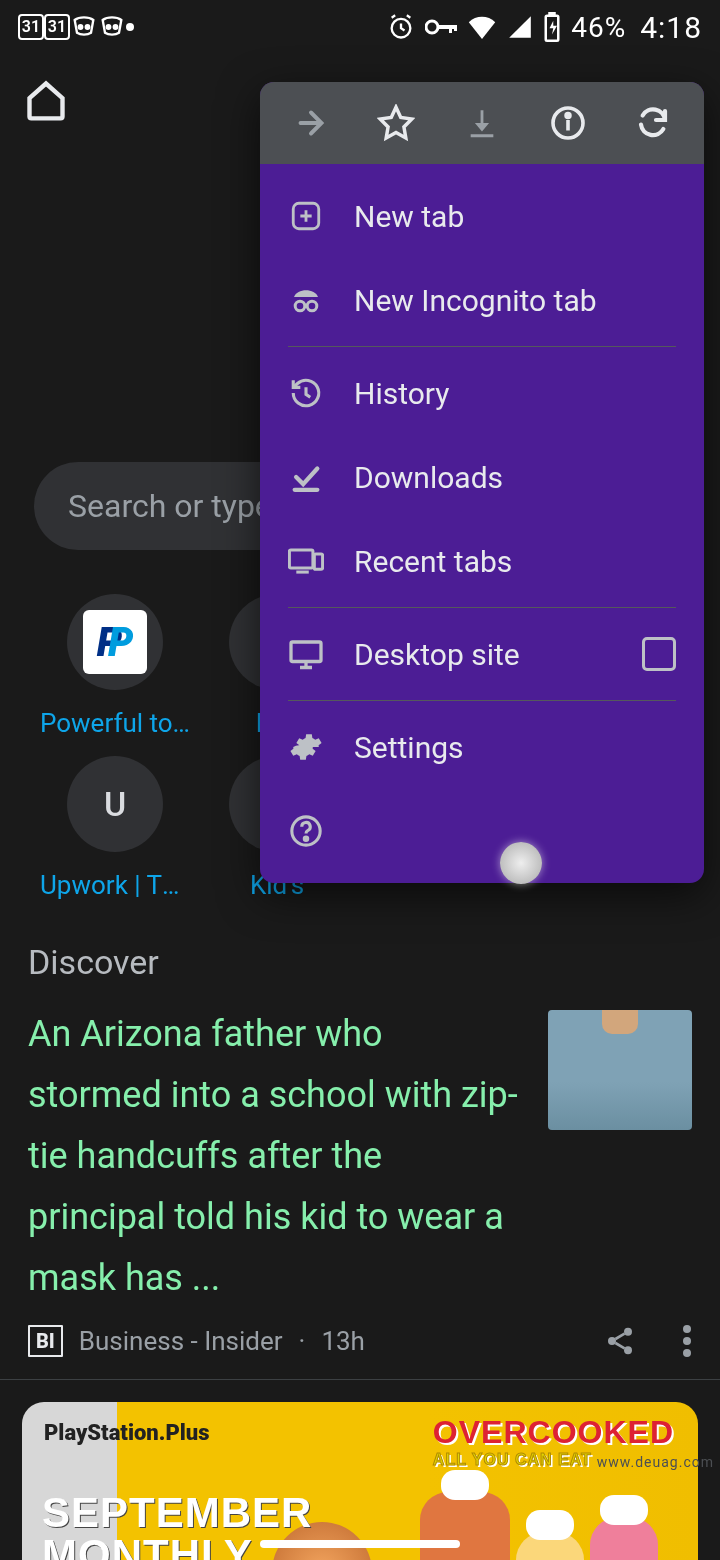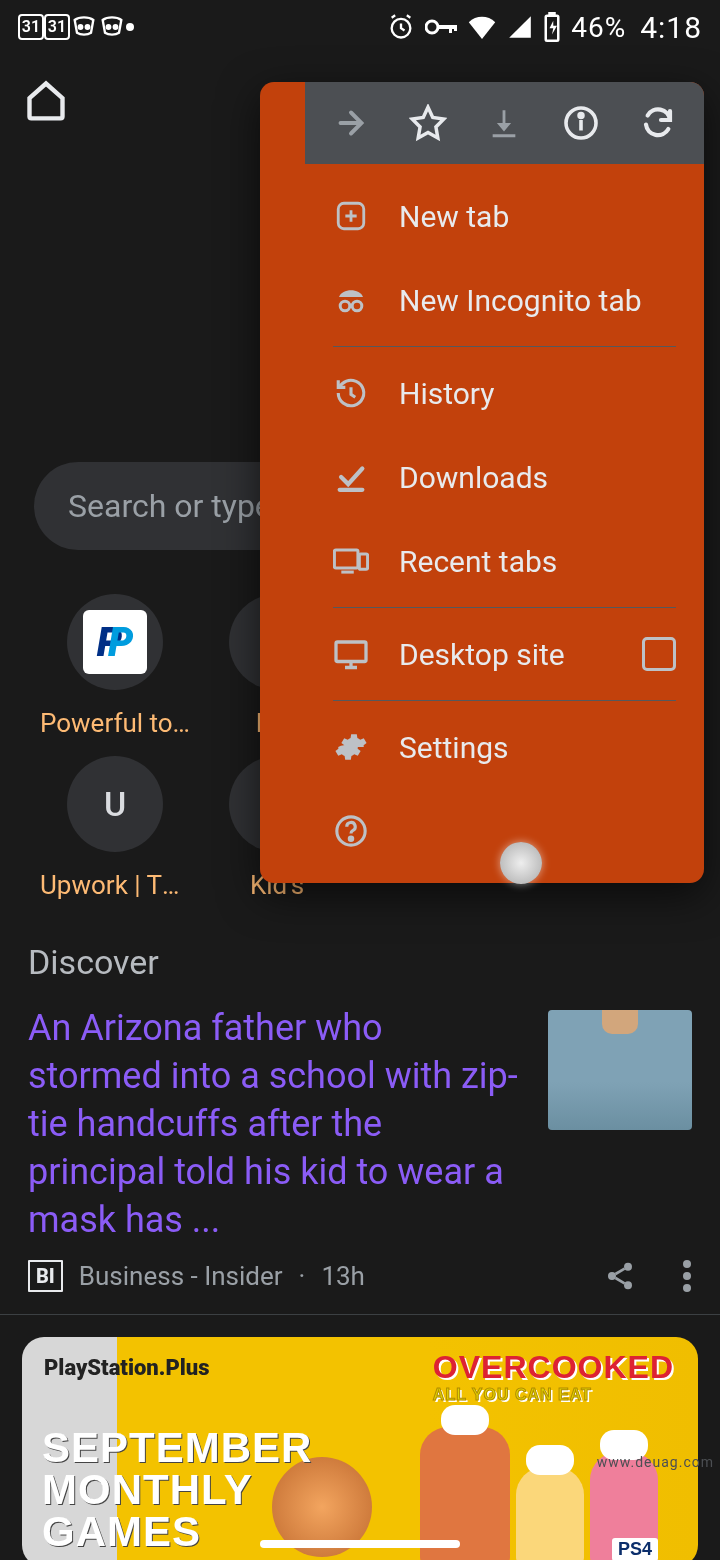--- a/index.html
+++ b/index.html
@@ -55,33 +55,33 @@
   }
   .search-bar span { white-space:nowrap; overflow:hidden; }
 
   
   .tiles { display:flex; padding:44px 34px 0; gap:0; }
   .tile { width:162px; display:flex; flex-direction:column; align-items:center; gap:18px;}
   .tile-circle {
     width:96px; height:96px; border-radius:50%; background:#303134;
     display:flex; align-items:center; justify-content:center;
   }
-  .tile-label { color:#fdba74; font-size:26px; white-space:nowrap; overflow:hidden; text-overflow:ellipsis; max-width:150px;}
+  .tile-label { color:#0ea5e9; font-size:26px; white-space:nowrap; overflow:hidden; text-overflow:ellipsis; max-width:150px;}
   .pp { width:64px; height:64px; background:#fff; border-radius:6px;
     display:flex; align-items:center; justify-content:center;
     font-weight:900; font-style:italic; font-size:40px;
   }
   .pp .p1{ color:#002f86; }
   .pp .p2{ color:#009cde; margin-left:-14px;}
   .u-badge { color:#dadce0; font-size:34px; font-weight:500;}
 
   
   .discover { padding:42px 28px 12px; font-size:34px; color:#b7bbc0;}
   .article { display:flex; padding:10px 28px 16px; gap:28px;}
-  .article-title { flex:1; font-size:36px; line-height:48px; color:#8b5cf6;}
+  .article-title { flex:1; font-size:36px; line-height:61px; color:#86efac;}
   .article-thumb {
     width:144px; height:120px; background:linear-gradient(#7fa2b5 60%, #6b8fa1);
     border-radius:4px; margin-top:6px; position:relative; overflow:hidden;
   }
   .article-thumb::before{
     content:""; position:absolute; top:-4px; left:50%; transform:translateX(-50%);
     width:36px; height:28px; background:#d2a67c; border-radius:0 0 10px 10px;
   }
   .article-meta { display:flex; align-items:center; padding:0 28px 18px; color:#9aa0a6; font-size:26px; gap:16px;}
   .bi-badge { border:2.5px solid #e8eaed; border-radius:1px; padding:2px 6px; font-weight:800; font-size:20px; color:#e8eaed;}
@@ -115,24 +115,23 @@
 
   
   .nav-handle{
     position:absolute; bottom:12px; left:50%; transform:translateX(-50%);
     width:200px; height:8px; border-radius:4px; background:#fff;
   }
 
   
   .menu {
     position:absolute; top:82px; right:16px; width:444px;
-    background:#c2410c; border-radius:14px;
+    background:#4c1d95; border-radius:14px;
     box-shadow:0 12px 40px rgba(0,0,0,0.6);
     overflow:hidden;
-    padding-left:45px;
   }
   .menu-top {
     height:82px; background:#4c4f53; display:flex;
     align-items:center; justify-content:space-around; padding:0 8px;
   }
   .menu-top .mt{ width:40px; height:40px; color:#9aa0a6; display:flex; align-items:center; justify-content:center;}
   .menu-top .mt.light{ color:#e8eaed; }
   .menu-items { padding:10px 0; }
   .menu-item {
     display:flex; align-items:center; height:84px; padding:0 28px;

